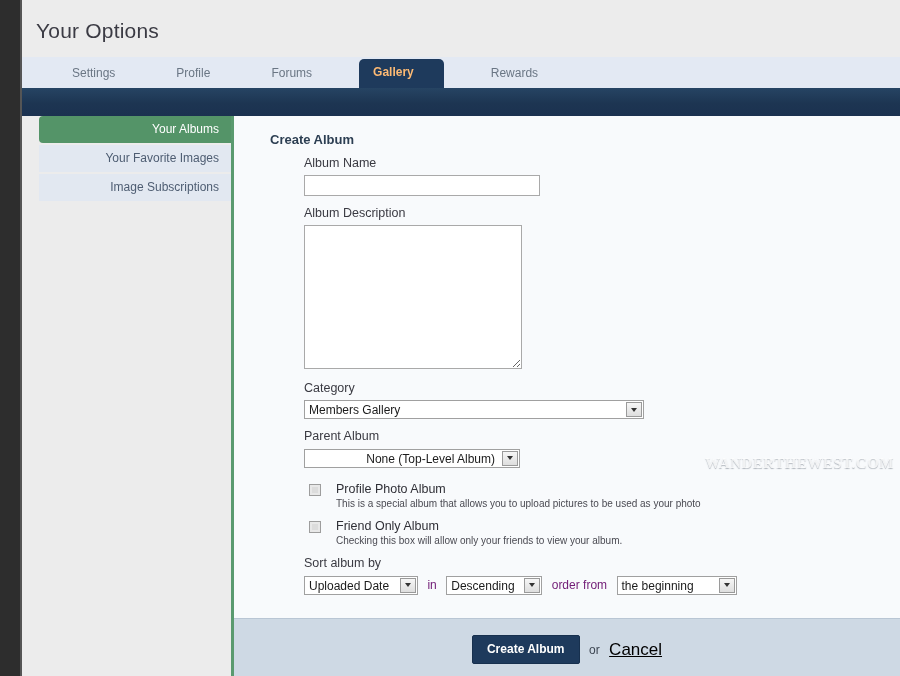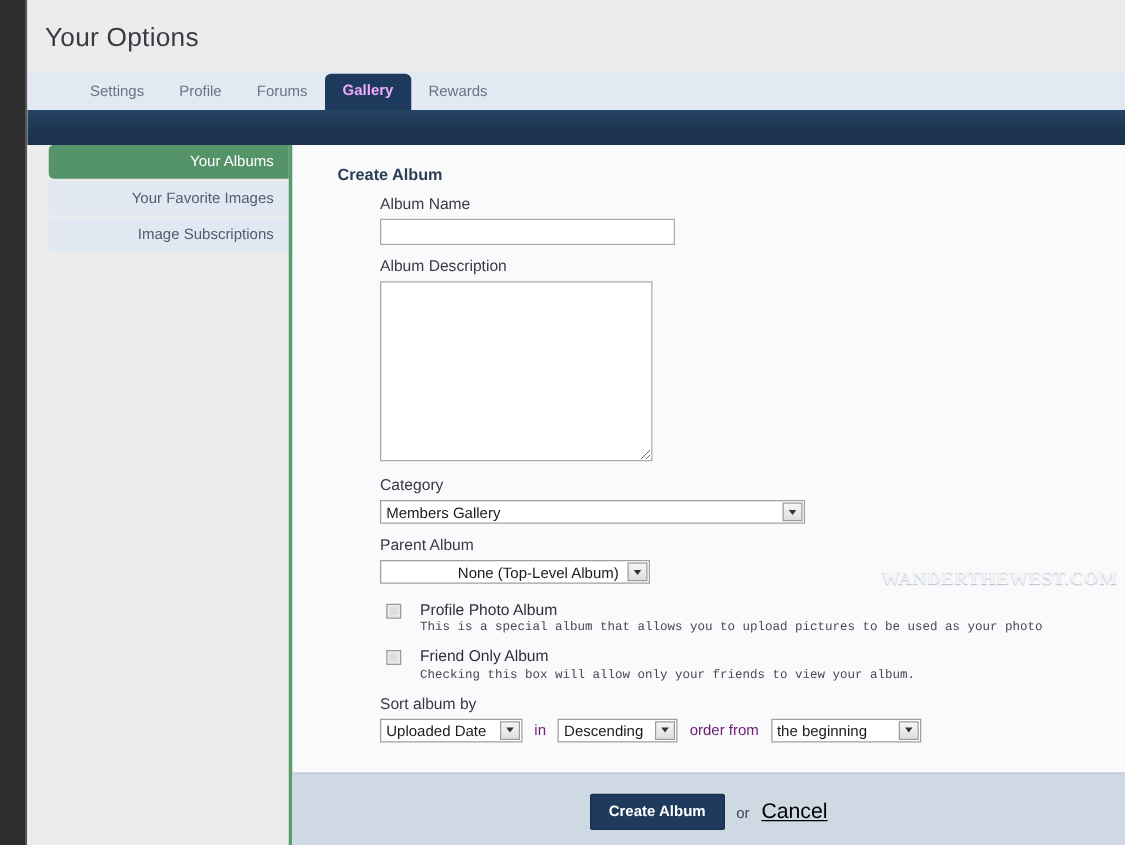--- a/index.html
+++ b/index.html
@@ -71,35 +71,36 @@
     height: 31px;
     background: #e3e9f3;
   }
   .tabs {
     position: absolute;
     left: 36px;
     top: 0;
     height: 31px;
     display: flex;
     align-items: flex-end;
+    gap: 33px;
   }
   .tab {
     font-size: 12px;
     color: #6a7684;
     padding: 6px 14px 9px 14px;
     line-height: 1;
     cursor: pointer;
     white-space: nowrap;
   }
   .tab.active {
     background: #1e3a5c;
-    color: #f0abfc;
+    color: #fdba74;
     font-weight: bold;
     border-radius: 5px 5px 0 0;
-    padding: 7px 14px 10px 14px;
+    padding: 7px 30px 10px 14px;
   }
 
   
   .navybar {
     position: absolute;
     left: 0; top: 88px;
     width: 878px;
     height: 28px;
     background: linear-gradient(180deg, #264463 0%, #1d3552 55%, #1b3150 100%);
   }
@@ -280,21 +281,20 @@
   .check-title {
     font-size: 12.5px;
     color: #2f2f36;
     line-height: 1.15;
   }
   .check-desc {
     font-size: 10px;
     color: #4a4a52;
     margin-top: 2px;
     line-height: 1.2;
-    font-family: Liberation Mono, monospace;
   }
 
   
   .sort-row {
     margin-top: 2px;
     white-space: nowrap;
   }
   .sort-row .joiner {
     font-size: 12px;
     color: #701a75;

